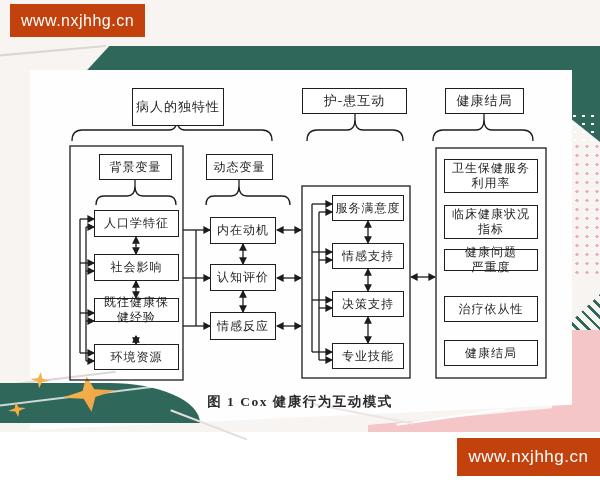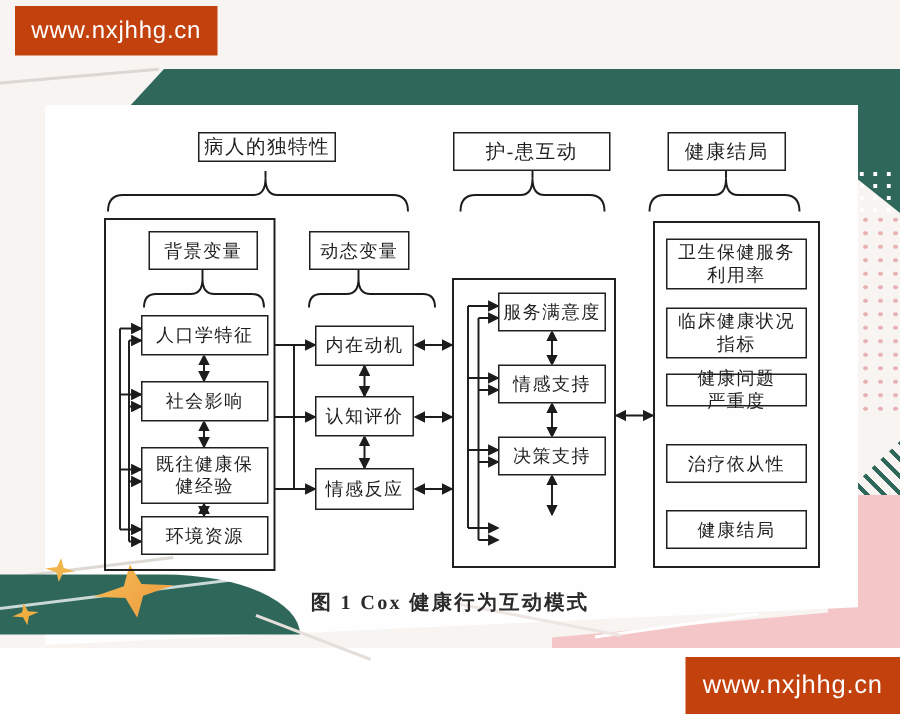--- a/index.html
+++ b/index.html
@@ -164,39 +164,40 @@
       <line x1="319" y1="360" x2="332" y2="360" marker-end="url(#ah)"></line>
 
       <line x1="368" y1="221" x2="368" y2="243" marker-start="url(#ah)" marker-end="url(#ah)"></line>
       <line x1="368" y1="269" x2="368" y2="291" marker-start="url(#ah)" marker-end="url(#ah)"></line>
       <line x1="368" y1="317" x2="368" y2="343" marker-start="url(#ah)" marker-end="url(#ah)"></line>
 
       <line x1="411" y1="277" x2="435" y2="277" marker-start="url(#ah)" marker-end="url(#ah)"></line>
     </g>
   </svg>
 
-  <div class="dbox hdr" style="left:132px;top:88px;width:92px;height:20px">病人的独特性</div>
+  <div class="dbox hdr" style="left:132px;top:88px;width:92px;height:38px">病人的独特性</div>
   <div class="dbox hdr" style="left:302px;top:88px;width:105px;height:26px">护-患互动</div>
   <div class="dbox hdr" style="left:445px;top:88px;width:79px;height:26px">健康结局</div>
 
   <div class="dbox" style="left:99px;top:154px;width:73px;height:26px">背景变量</div>
   <div class="dbox" style="left:94px;top:210px;width:85px;height:27px">人口学特征</div>
   <div class="dbox" style="left:94px;top:254px;width:85px;height:27px">社会影响</div>
-  <div class="dbox" style="left:94px;top:298px;width:85px;height:38px">既往健康保
+  <div class="dbox" style="left:94px;top:298px;width:85px;height:24px">既往健康保
 健经验</div>
   <div class="dbox" style="left:94px;top:344px;width:85px;height:26px">环境资源</div>
 
   <div class="dbox" style="left:206px;top:154px;width:67px;height:26px">动态变量</div>
   <div class="dbox" style="left:210px;top:217px;width:66px;height:27px">内在动机</div>
   <div class="dbox" style="left:210px;top:264px;width:66px;height:27px">认知评价</div>
   <div class="dbox" style="left:210px;top:312px;width:66px;height:28px">情感反应</div>
 
   <div class="dbox" style="left:332px;top:195px;width:72px;height:26px">服务满意度</div>
   <div class="dbox" style="left:332px;top:243px;width:72px;height:26px">情感支持</div>
   <div class="dbox" style="left:332px;top:291px;width:72px;height:26px">决策支持</div>
+  <div class="dbox" style="left:332px;top:343px;width:72px;height:26px">专业技能</div>
 
   <div class="dbox" style="left:444px;top:159px;width:94px;height:34px">卫生保健服务
 利用率</div>
   <div class="dbox" style="left:444px;top:205px;width:94px;height:34px">临床健康状况
 指标</div>
   <div class="dbox" style="left:444px;top:249px;width:94px;height:22px">健康问题
 严重度</div>
   <div class="dbox" style="left:444px;top:296px;width:94px;height:26px">治疗依从性</div>
   <div class="dbox" style="left:444px;top:340px;width:94px;height:26px">健康结局</div>
 

